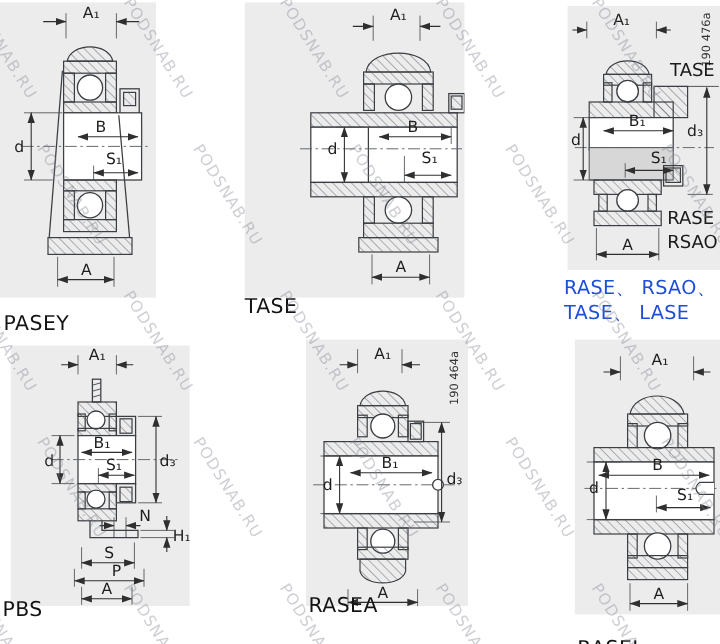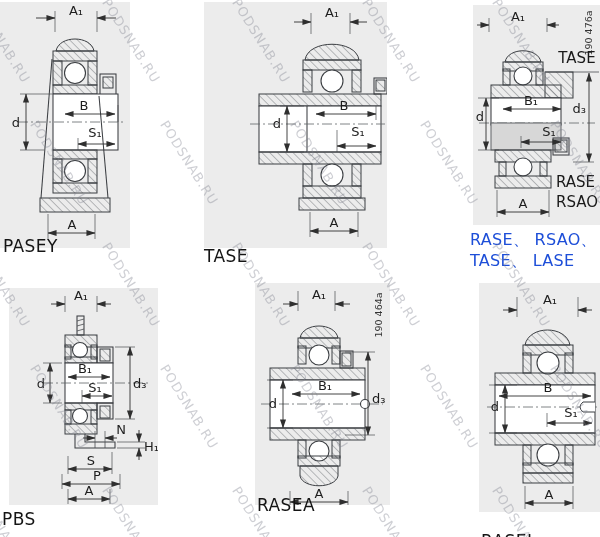--- a/index.html
+++ b/index.html
@@ -87,21 +87,21 @@
       <circle class="ball" cx="75" cy="169" r="10.5"></circle>
       <rect class="h" x="53" y="181" width="44" height="10"></rect>
       <rect class="h" x="40" y="196" width="70" height="14"></rect>
 
       <line class="ext" x1="48" y1="212" x2="48" y2="237"></line>
       <line class="ext" x1="95" y1="212" x2="95" y2="237"></line>
       <line class="dl" x1="48" y1="231" x2="95" y2="231" marker-start="url(#arw)" marker-end="url(#arw)"></line>
       <text class="dim" x="72" y="227" text-anchor="middle">A</text>
     </svg>
   </div>
-  <div class="caption" style="left:3px;top:236px">PASEY</div>
+  <div class="caption" style="left:3px;top:260px">PASEY</div>
 
   <div class="panel" style="left:204px;top:2px;width:183px;height:246px">
     <svg class="fig" width="183" height="246" viewBox="0 0 183 246">
 
       <line class="ext" x1="107" y1="11" x2="107" y2="32"></line>
       <line class="ext" x1="146" y1="11" x2="146" y2="32"></line>
       <line class="dl" x1="90" y1="20" x2="107" y2="20" marker-end="url(#arw)"></line>
       <line class="dl" x1="163" y1="20" x2="146" y2="20" marker-end="url(#arw)"></line>
       <text class="dim" x="128" y="15" text-anchor="middle">A₁</text>
 
@@ -287,21 +287,21 @@
       <line class="ext" x1="53" y1="186" x2="53" y2="201"></line>
       <line class="ext" x1="111" y1="186" x2="111" y2="201"></line>
       <line class="dl" x1="53" y1="196" x2="111" y2="196" marker-start="url(#arw)" marker-end="url(#arw)"></line>
 
       <text class="dim" x="80" y="207" text-anchor="middle">A</text>
       <line class="ext" x1="59" y1="201" x2="59" y2="216"></line>
       <line class="ext" x1="101" y1="201" x2="101" y2="216"></line>
       <line class="dl" x1="59" y1="211" x2="101" y2="211" marker-start="url(#arw)" marker-end="url(#arw)"></line>
     </svg>
   </div>
-  <div class="caption" style="left:2px;top:509px">PBS</div>
+  <div class="caption" style="left:2px;top:498px">PBS</div>
 
   <div class="panel" style="left:255px;top:283px;width:135px;height:222px">
     <svg class="fig" width="135" height="222" viewBox="0 0 135 222">
 
       <text class="pno" transform="translate(127,32) rotate(-90)" text-anchor="middle">190 464a</text>
 
       <line class="ext" x1="43" y1="8" x2="43" y2="28"></line>
       <line class="ext" x1="80" y1="8" x2="80" y2="28"></line>
       <line class="dl" x1="28" y1="21" x2="43" y2="21" marker-end="url(#arw)"></line>
       <line class="dl" x1="95" y1="21" x2="80" y2="21" marker-end="url(#arw)"></line>

